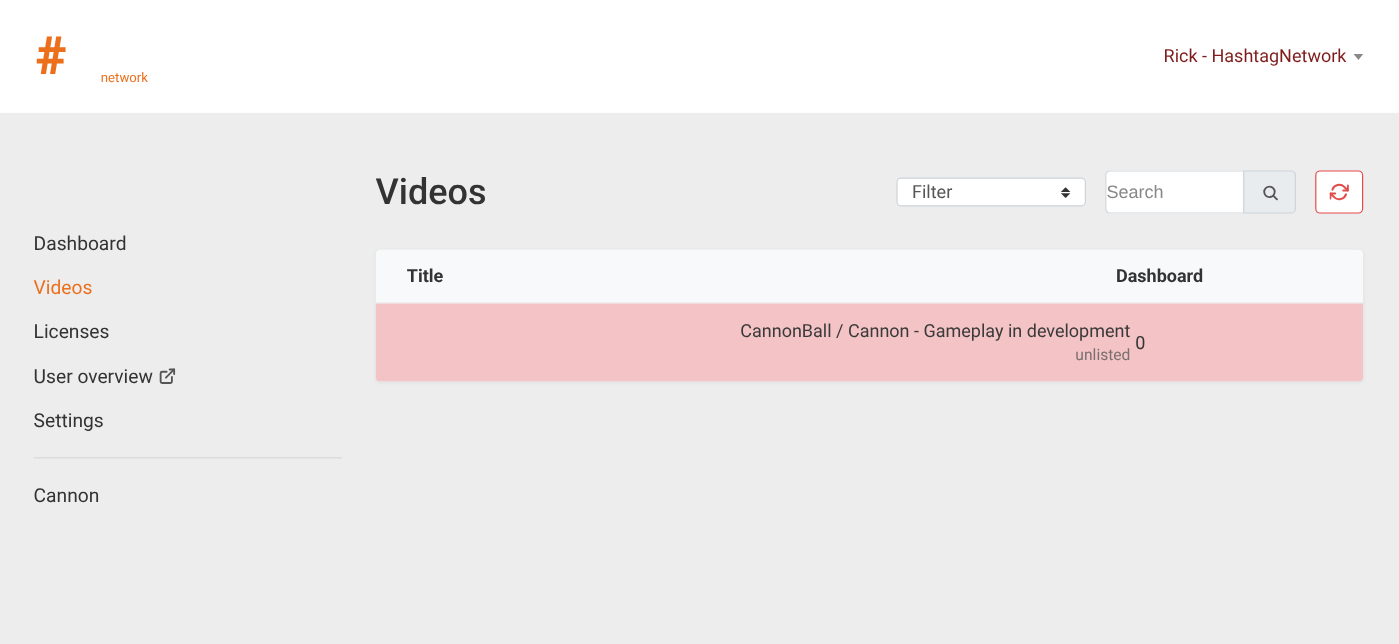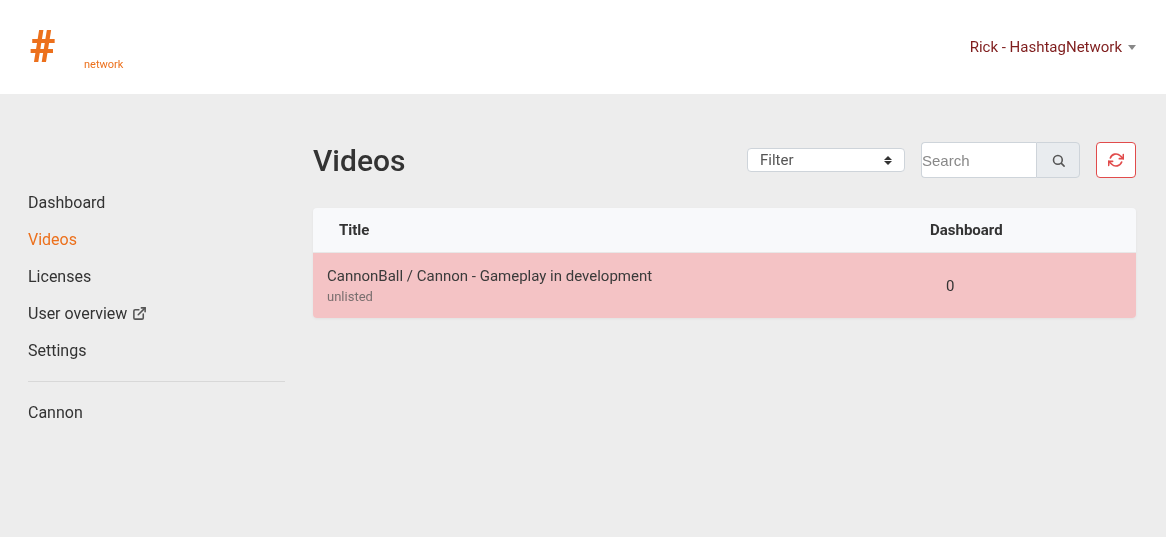--- a/index.html
+++ b/index.html
@@ -203,20 +203,21 @@
       width: 180px;
     }
     .trow {
       display: flex;
       background: #f4c3c5;
       padding: 14px 14px;
       align-items: center;
     }
     .cell-title {
       flex: 1;
+      text-align: right;
     }
     .cell-title-main {
       font-size: 15px;
       color: #3a3a3a;
     }
     .cell-title-sub {
       font-size: 13px;
       color: #7a6f6f;
       margin-top: 4px;
     }

